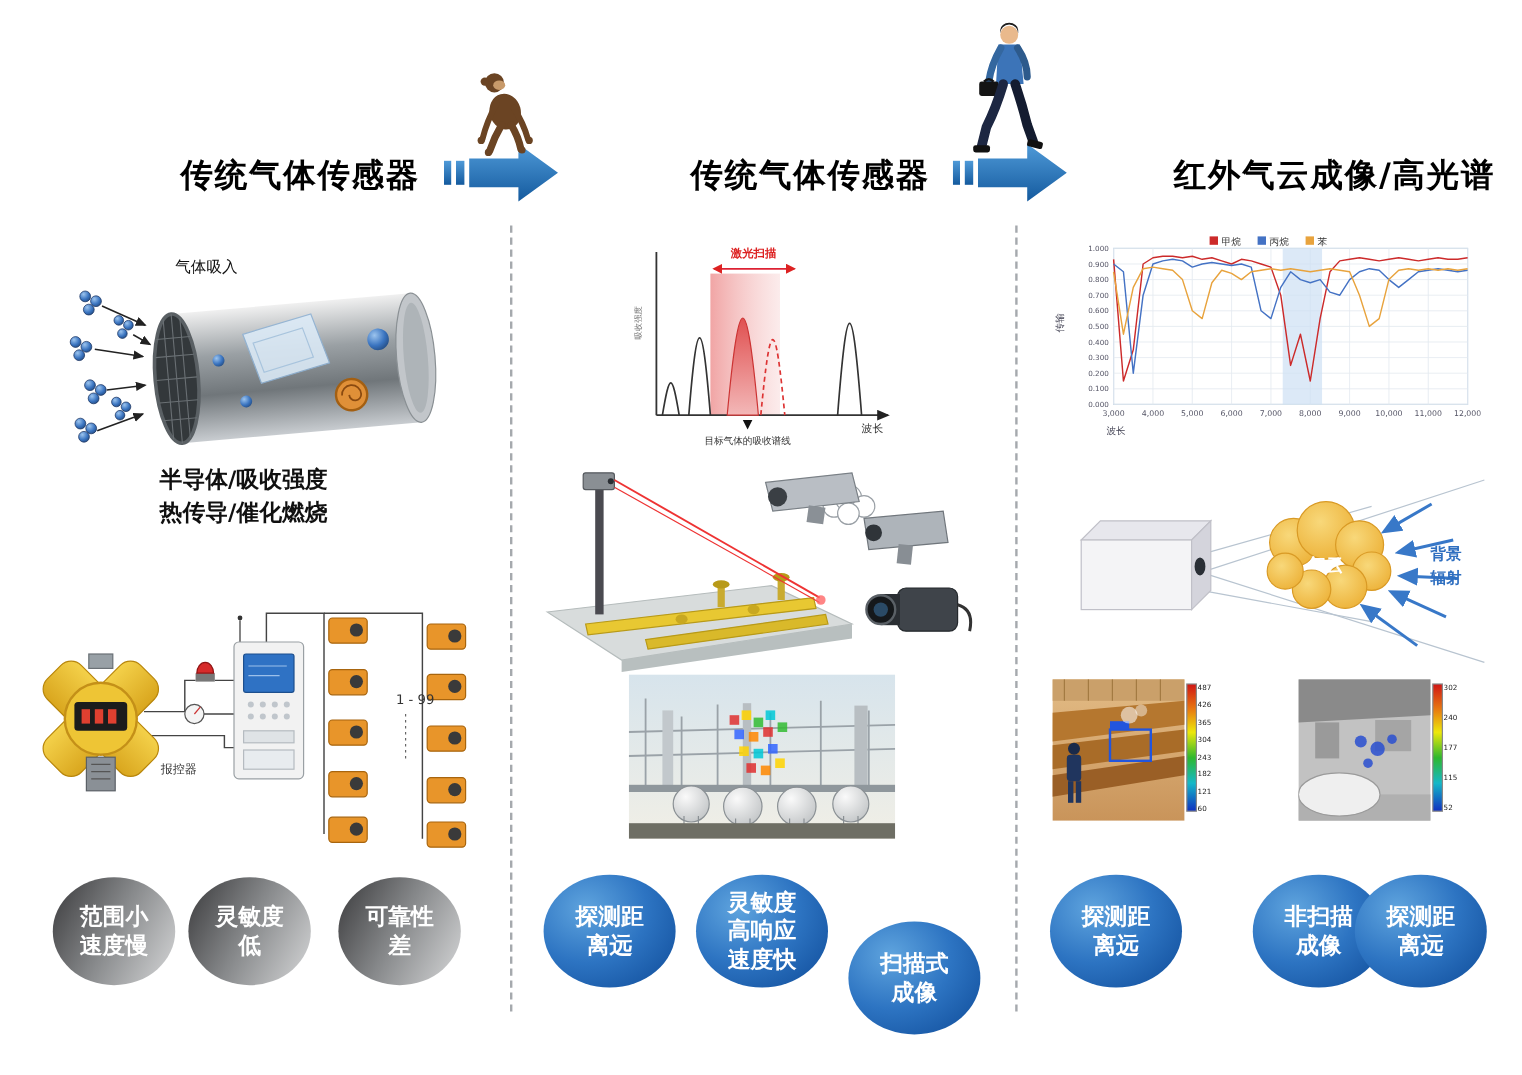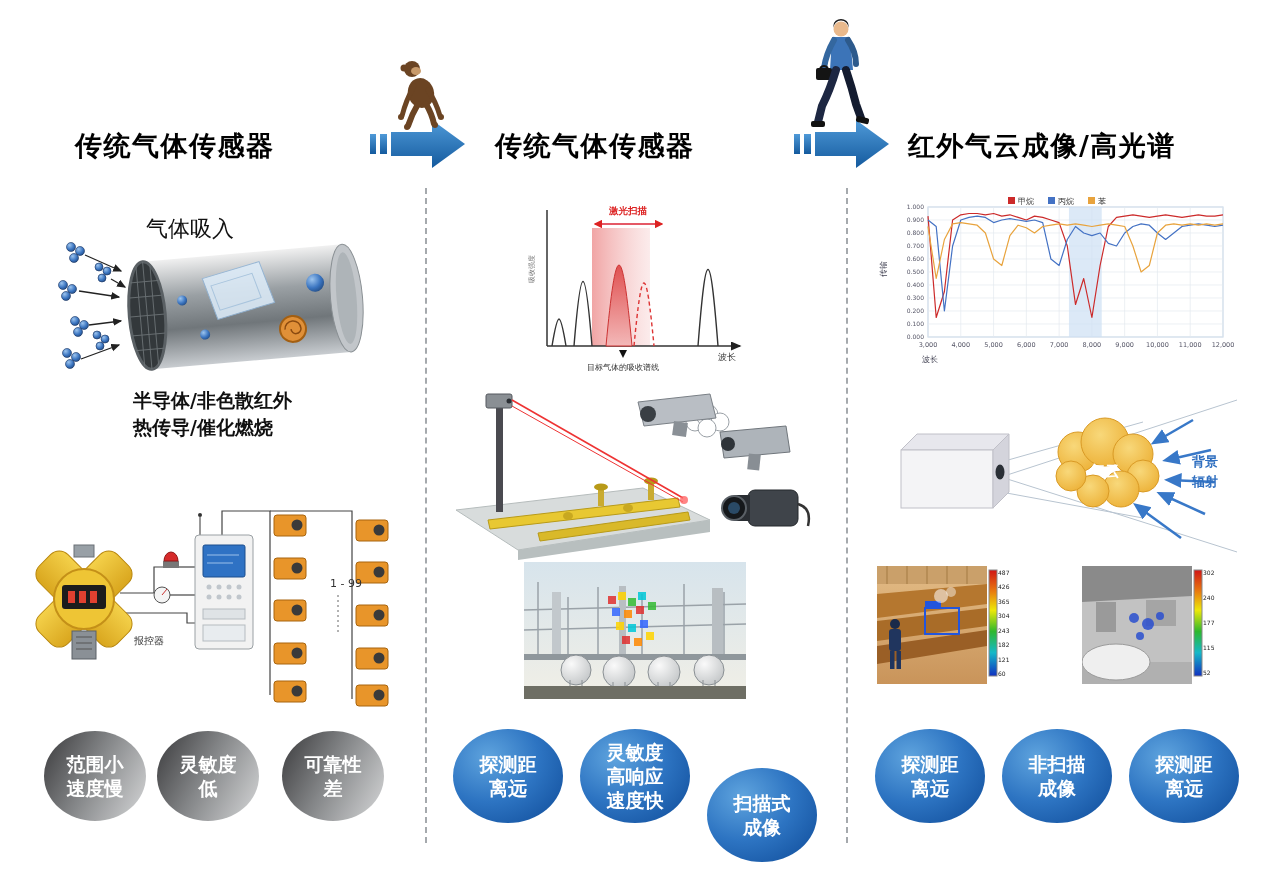--- a/index.html
+++ b/index.html
@@ -1,25 +1,25 @@
 <!DOCTYPE html>
 <html><head>
 <meta charset="utf-8">
 <style>
   *{margin:0;padding:0;box-sizing:border-box}
   html,body{width:1268px;height:896px;background:#fff}
   body{font-family:"DejaVu Sans","Liberation Sans",sans-serif;position:relative;overflow:hidden}
   .abs{position:absolute}
-  .title{position:absolute;font-size:27px;font-weight:700;color:#000;letter-spacing:1.5px;text-align:left;white-space:nowrap}
+  .title{position:absolute;font-size:27px;font-weight:700;color:#000;letter-spacing:1.5px;text-align:right;white-space:nowrap}
   .sep{position:absolute;width:0;border-left:2px dashed #a5a9ad}
   .badge{position:absolute;border-radius:50%;display:flex;flex-direction:column;align-items:center;justify-content:center;color:#fff;font-weight:700;text-align:center;font-size:19px;line-height:24px}
   .badge.gray{background:linear-gradient(118deg,#39393b 0%,#86888a 48%,#d7d8d9 100%)}
   .badge.blue{background:radial-gradient(ellipse at 32% 30%,#5fa4de 0%,#2d74c2 48%,#0e4a97 100%)}
   .smalllabel{position:absolute;color:#111}
-  .gasin{font-size:22px}
+  .gasin{font-size:13px}
   .tech{font-size:19px;font-weight:600;line-height:27px;color:#101010}
   svg text{font-family:"DejaVu Sans","Liberation Sans",sans-serif}
 </style>
 </head>
 <body>
 
 <svg width="0" height="0" style="position:absolute" aria-hidden="true">
   <defs>
     <linearGradient id="arrowGrad" x1="0" y1="0" x2="0" y2="1">
       <stop offset="0" stop-color="#4f9ad8"></stop>
@@ -79,21 +79,21 @@
         <path d="M0,0L6,3L0,6Z" fill="#d22"></path>
       </marker>
     <marker id="arrBlue" markerWidth="7" markerHeight="7" refX="5" refY="3" orient="auto">
         <path d="M0,0L7,3L0,6Z" fill="#3878c8"></path>
       </marker>
   </defs>
 </svg>
 
 <div class="title" style="left:75px;top:128px;width:275px">传统气体传感器</div>
 <div class="title" style="left:495px;top:128px;width:280px">传统气体传感器</div>
-<div class="title" style="left:908px;top:128px;width:300px">红外气云成像/高光谱</div>
+<div class="title" style="left:946px;top:128px;width:300px">红外气云成像/高光谱</div>
 
 <svg class="abs" style="left:370px;top:116px" width="96" height="56" viewBox="0 0 96 56">
   <rect x="0" y="18" width="6" height="20" fill="url(#arrowGrad)"></rect>
   <rect x="10" y="18" width="7" height="20" fill="url(#arrowGrad)"></rect>
   <polygon points="21,16 62,16 62,4 95,28 62,52 62,40 21,40" fill="url(#arrowGrad)"></polygon>
 </svg>
 <svg class="abs" style="left:794px;top:116px" width="96" height="56" viewBox="0 0 96 56">
   <rect x="0" y="18" width="6" height="20" fill="url(#arrowGrad)"></rect>
   <rect x="10" y="18" width="7" height="20" fill="url(#arrowGrad)"></rect>
   <polygon points="21,16 62,16 62,4 95,28 62,52 62,40 21,40" fill="url(#arrowGrad)"></polygon>
@@ -196,21 +196,21 @@
         <line x1="76" y1="93" x2="108" y2="93"></line>
       <line x1="78" y1="108" x2="106" y2="108"></line>
       <line x1="85" y1="24" x2="85" y2="124"></line>
         <line x1="92" y1="20" x2="92" y2="128"></line>
         <line x1="99" y1="24" x2="99" y2="124"></line>
     </g>
   </g>
 </svg>
 
 <div class="smalllabel tech" style="left:133px;top:387px">
-  <div>半导体/非色散红外</div>
+  <div>半导体/吸收强度</div>
   <div>热传导/催化燃烧</div>
 </div>
 
 <svg class="abs" style="left:22px;top:503px" width="400" height="205" viewBox="0 0 400 205">
   <g stroke="#444" stroke-width="1.2" fill="none">
     <polyline points="98,90 132,90 132,64 141,64"></polyline>
     <polyline points="157,64 173,64"></polyline>
     <polyline points="148,92 173,92"></polyline>
     <polyline points="98,110 165,110 165,120 173,120"></polyline>
     <polyline points="200,32 200,8 248,8 248,192"></polyline>
@@ -582,20 +582,20 @@
     <text x="121" y="59">177</text>
     <text x="121" y="84">115</text>
     <text x="121" y="109">52</text>
   </g>
 </svg>
 
 <div class="badge blue" style="left:875px;top:729px;width:110px;height:94px">
   <span>探测距</span>
   <span>离远</span>
 </div>
-<div class="badge blue" style="left:1002px;top:729px;width:110px;height:94px">
+<div class="badge blue" style="left:1044px;top:729px;width:110px;height:94px">
   <span>非扫描</span>
   <span>成像</span>
 </div>
 <div class="badge blue" style="left:1129px;top:729px;width:110px;height:94px">
   <span>探测距</span>
   <span>离远</span>
 </div>
 
 </body></html>

